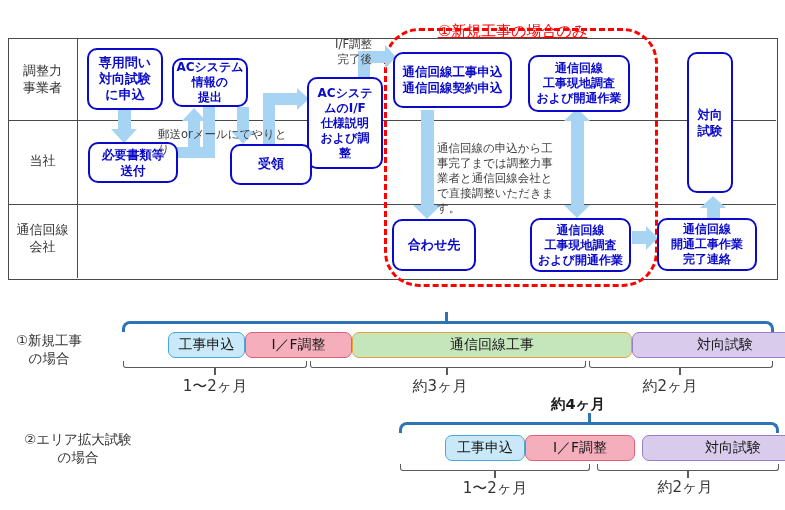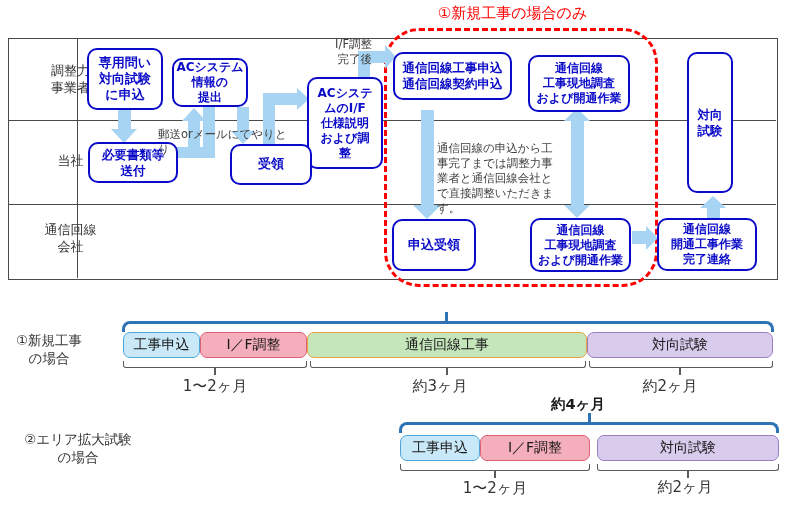--- a/index.html
+++ b/index.html
@@ -3,49 +3,49 @@
 <meta charset="utf-8">
 <style>
   html,body{margin:0;padding:0;background:#fff;}
   #page{position:relative;width:785px;height:510px;background:#fff;overflow:hidden;
         font-family:"DejaVu Sans","Liberation Sans",sans-serif;}
   .abs{position:absolute;}
   .pre{white-space:pre-line;}
   
   .grid{border:1.5px solid #4a4a4a;}
   .gline{background:#4a4a4a;}
-  .rowlab{color:#333;font-size:13px;line-height:1.3;text-align:center;padding-left:28px;}
+  .rowlab{color:#333;font-size:13px;line-height:1.3;text-align:center;}
   
   .fbox{border:2px solid #0a0ac8;border-radius:10px;background:#fff;color:#0a0ac8;
         font-weight:bold;display:flex;align-items:center;justify-content:center;
         text-align:center;line-height:1.25;box-sizing:border-box;}
   
   .ar{background:#a6d4f2;}
   .tri{width:0;height:0;}
   
   .dashed{border:3px dashed #ff0000;border-radius:35px;}
   .redtitle{color:#ff0000;font-size:15px;text-align:center;}
   .note{color:#404040;font-size:11.5px;line-height:1.3;}
   
   .brk{border:3px solid #2e74b5;border-bottom:none;border-radius:8px 8px 0 0;box-sizing:border-box;}
   .btick{background:#2e74b5;}
   .total{color:#1a1a1a;font-weight:bold;font-size:14.5px;text-align:center;}
   .gbar{border-radius:7px;display:flex;align-items:center;justify-content:center;
-        font-size:14px;color:#1a1a1a;box-sizing:border-box;}
+        font-size:14px;color:#1a1a1a;box-sizing:border-box;margin-left:45px;}
   .brace{border:1px solid #5a5a5a;border-top:none;border-radius:0 0 3px 3px;box-sizing:border-box;}
   .stick{background:#5a5a5a;}
   .dur{color:#333;font-size:15px;text-align:center;}
   .tlab{color:#333;font-size:13.5px;line-height:1.35;text-align:center;}
 </style>
 </head>
 <body>
 
 <div id="page">
 
-  <div class="abs redtitle" style="left:415px;top:4px;width:195px;">①新規工事の場合のみ</div>
+  <div class="abs redtitle" style="left:415px;top:22px;width:195px;text-decoration:underline;">①新規工事の場合のみ</div>
 
   <div class="abs grid" style="left:8px;top:38px;width:768px;height:240px;"></div>
   <div class="abs gline" style="left:8px;top:120px;width:768px;height:1px;"></div>
   <div class="abs gline" style="left:8px;top:204px;width:768px;height:1px;"></div>
   <div class="abs gline" style="left:77px;top:38px;width:1px;height:240px;"></div>
 
   <div class="abs rowlab pre" style="left:8px;top:63px;width:69px;">調整力
 事業者</div>
   <div class="abs rowlab pre" style="left:8px;top:153px;width:69px;">当社</div>
   <div class="abs rowlab pre" style="left:8px;top:222px;width:69px;">通信回線
@@ -92,26 +92,26 @@
 情報の
 提出</div>
   <div class="abs fbox pre" style="left:307px;top:77px;width:76px;height:92px;font-size:12px;">ACシステ
 ムのI/F
 仕様説明
 および調
 整</div>
   <div class="abs fbox pre" style="left:88px;top:142px;width:90px;height:41px;font-size:12.5px;">必要書類等
 送付</div>
   <div class="abs fbox" style="left:230px;top:144px;width:82px;height:41px;font-size:13px;">受領</div>
-  <div class="abs fbox pre" style="left:393px;top:52px;width:119px;height:48px;font-size:12.5px;">通信回線工事申込
+  <div class="abs fbox pre" style="left:393px;top:52px;width:119px;height:56px;font-size:12.5px;">通信回線工事申込
 通信回線契約申込</div>
   <div class="abs fbox pre" style="left:528px;top:55px;width:102px;height:57px;font-size:12px;">通信回線
 工事現地調査
 および開通作業</div>
-  <div class="abs fbox" style="left:392px;top:219px;width:84px;height:52px;font-size:13px;">申込受領</div>
+  <div class="abs fbox" style="left:392px;top:219px;width:84px;height:52px;font-size:13px;">合わせ先</div>
   <div class="abs fbox pre" style="left:530px;top:218px;width:101px;height:54px;font-size:12px;">通信回線
 工事現地調査
 および開通作業</div>
   <div class="abs fbox pre" style="left:657px;top:218px;width:100px;height:53px;font-size:12px;">通信回線
 開通工事作業
 完了連絡</div>
   <div class="abs fbox pre" style="left:687px;top:52px;width:46px;height:141px;font-size:12.5px;">対向
 試験</div>
 
   <div class="abs note" style="left:158px;top:127px;width:132px;text-align:left;">郵送orメールにてやりとり</div>

